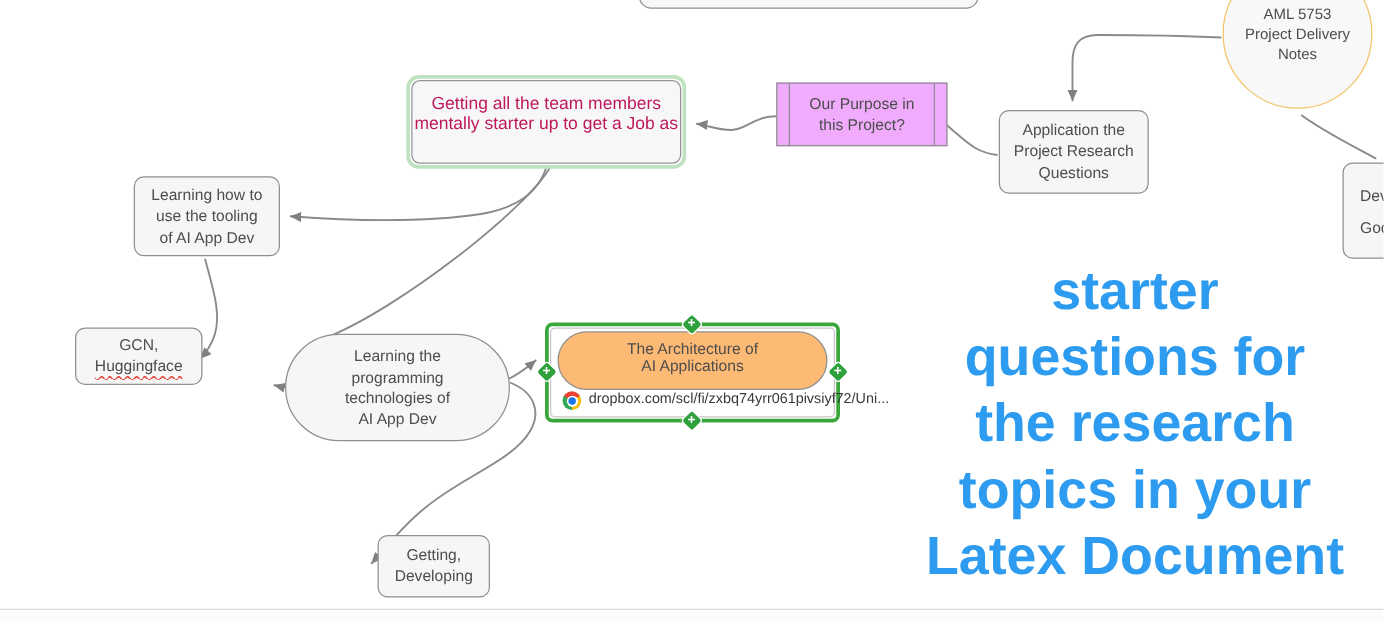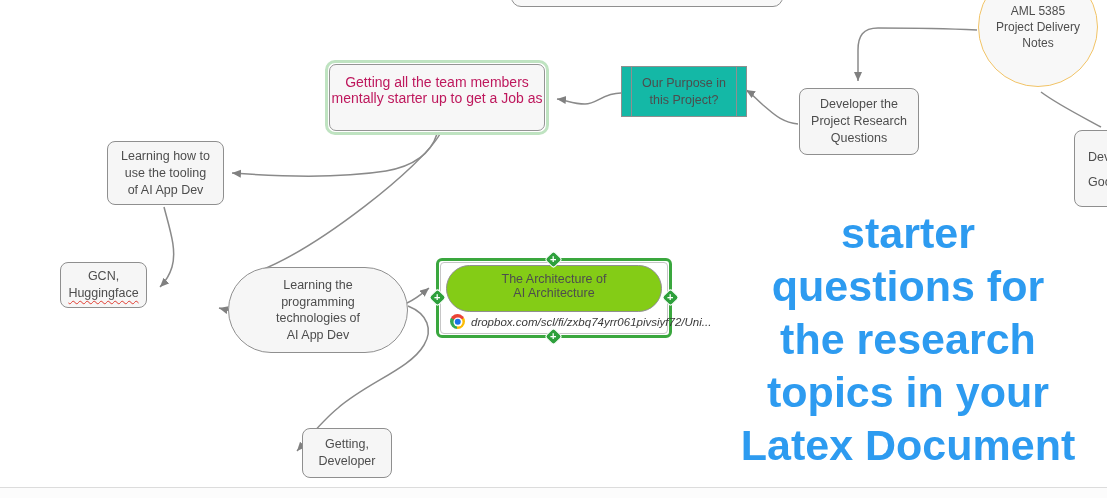--- a/index.html
+++ b/index.html
@@ -25,27 +25,27 @@
   .halo {
     position:absolute; left:325px; top:60px; width:224px; height:75px; z-index:2;
     border:3px solid #bfe3c1; border-radius:10px; background:#fff; padding:1px;
   }
   .halo .inner {
     width:100%; height:100%; background:#f7f7f7; border:1.4px solid #949494;
     border-radius:7px; color:#be185d; font-size:14px; text-align:center; padding-top:9px;
   }
 
   
-  .node-purpose { left:621px; top:66px; width:126px; height:51px; border-radius:0; background:#14b8a6; padding-top:8px; }
+  .node-purpose { left:621px; top:66px; width:137px; height:51px; border-radius:0; background:#f0abfc; padding-top:8px; }
   .sidebar-line { position:absolute; top:0; bottom:0; width:0; border-left:1.3px solid #8f8f8f; }
   .sidebar-line.l { left:9px; } .sidebar-line.r { right:9px; }
 
   .node-developing { left:799px; top:88px; width:120px; height:67px; padding-top:7px; }
   .node-tooling    { left:107px; top:141px; width:117px; height:64px; padding-top:6px; }
-  .node-gcn        { left:60px;  top:262px; width:87px;  height:46px; padding-top:5px; }
+  .node-gcn        { left:60px;  top:262px; width:102px;  height:46px; padding-top:5px; }
   .node-pytorch    { left:302px; top:428px; width:90px;  height:50px; padding-top:7px; }
   .node-devgoo     { left:1074px; top:130px; width:120px; height:77px; text-align:left; padding:14px 0 0 13px; }
   .node-devgoo .ln { line-height:25px; }
 
   .wavy { text-decoration: underline wavy #e03c31; text-decoration-thickness:1px; text-underline-offset:3px; }
 
   
   .node-ellipse {
     left:228px; top:267px; width:180px; height:86px;
     border-radius:45px; padding-top:9px;text-align:center;
@@ -62,27 +62,27 @@
   .node-circle .ln { line-height:16px; }
 
   
   .arch {
     position:absolute; left:436px; top:258px; width:236px; height:80px; z-index:3;
     border:3px solid #3aa73e; border-radius:6px; background:#fff;
   }
   .arch-frame { position:absolute; inset:1px; border:1px solid #c6c6c6; border-radius:4px; background:#fff; }
   .arch-stadium {
     position:absolute; left:7px; right:7px; top:4px; height:47px;
-    border:1.4px solid #8f8f8f; border-radius:24px; background:#84cc16;
+    border:1.4px solid #8f8f8f; border-radius:24px; background:#fdba74;
     text-align:center; color:#4d4d4d; font-size:12.5px; padding-top:6px;
   }
   .arch-link {
     position:absolute; left:11px; bottom:5px; height:17px;
-    display:flex; align-items:center; gap:6px;
-    font-size:11.5px; color:#3a3a3a; white-space:nowrap; cursor:pointer;font-style:italic;
+    display:flex; gap:6px;
+    font-size:11.5px; color:#3a3a3a; white-space:nowrap; cursor:pointer;
   }
   .chrome { width:15px; height:15px; border-radius:50%; position:relative; flex:0 0 auto;
     background:conic-gradient(from 60deg,#fbbc05 0 120deg,#34a853 0 240deg,#ea4335 0 360deg); }
   .chrome::before { content:""; position:absolute; left:50%; top:50%; width:9px; height:9px;
     transform:translate(-50%,-50%); background:#fff; border-radius:50%; }
   .chrome::after { content:""; position:absolute; left:50%; top:50%; width:6.5px; height:6.5px;
     transform:translate(-50%,-50%); background:#1a73e8; border-radius:50%; }
 
   .handle {
     position:absolute; width:13px; height:13px; background:#2ea03c;
@@ -142,27 +142,27 @@
   </div>
 
   <div class="node node-purpose">
     <div class="sidebar-line l"></div>
     <div class="sidebar-line r"></div>
     <div class="ln">Our Purpose in</div>
     <div class="ln">this Project?</div>
   </div>
 
   <div class="node node-developing">
-    <div class="ln">Developer the</div>
+    <div class="ln">Application the</div>
     <div class="ln">Project Research</div>
     <div class="ln">Questions</div>
   </div>
 
   <div class="node node-circle">
-    <div class="ln">AML 5385</div>
+    <div class="ln">AML 5753</div>
     <div class="ln">Project Delivery</div>
     <div class="ln">Notes</div>
   </div>
 
   <div class="node node-devgoo">
     <div class="ln">Dev</div>
     <div class="ln">Goo</div>
   </div>
 
   <div class="node node-tooling">
@@ -192,31 +192,31 @@
         <span>+</span>
       </div>
     <div class="handle l">
         <span>+</span>
       </div>
     <div class="handle r">
         <span>+</span>
       </div>
     <div class="arch-stadium">
       <div class="ln">The Architecture of</div>
-      <div class="ln">AI Architecture</div>
+      <div class="ln">AI Applications</div>
     </div>
     <div class="arch-link">
       <span class="chrome"></span>
       <span>dropbox.com/scl/fi/zxbq74yrr061pivsiyf72/Uni...</span>
     </div>
   </div>
 
   <div class="node node-pytorch">
     <div class="ln">Getting,</div>
-    <div class="ln">Developer</div>
+    <div class="ln">Developing</div>
   </div>
 
   <div class="overlay">
     <div>starter</div>
     <div>questions for</div>
     <div>the research</div>
     <div>topics in your</div>
     <div>Latex Document</div>
   </div>
 

